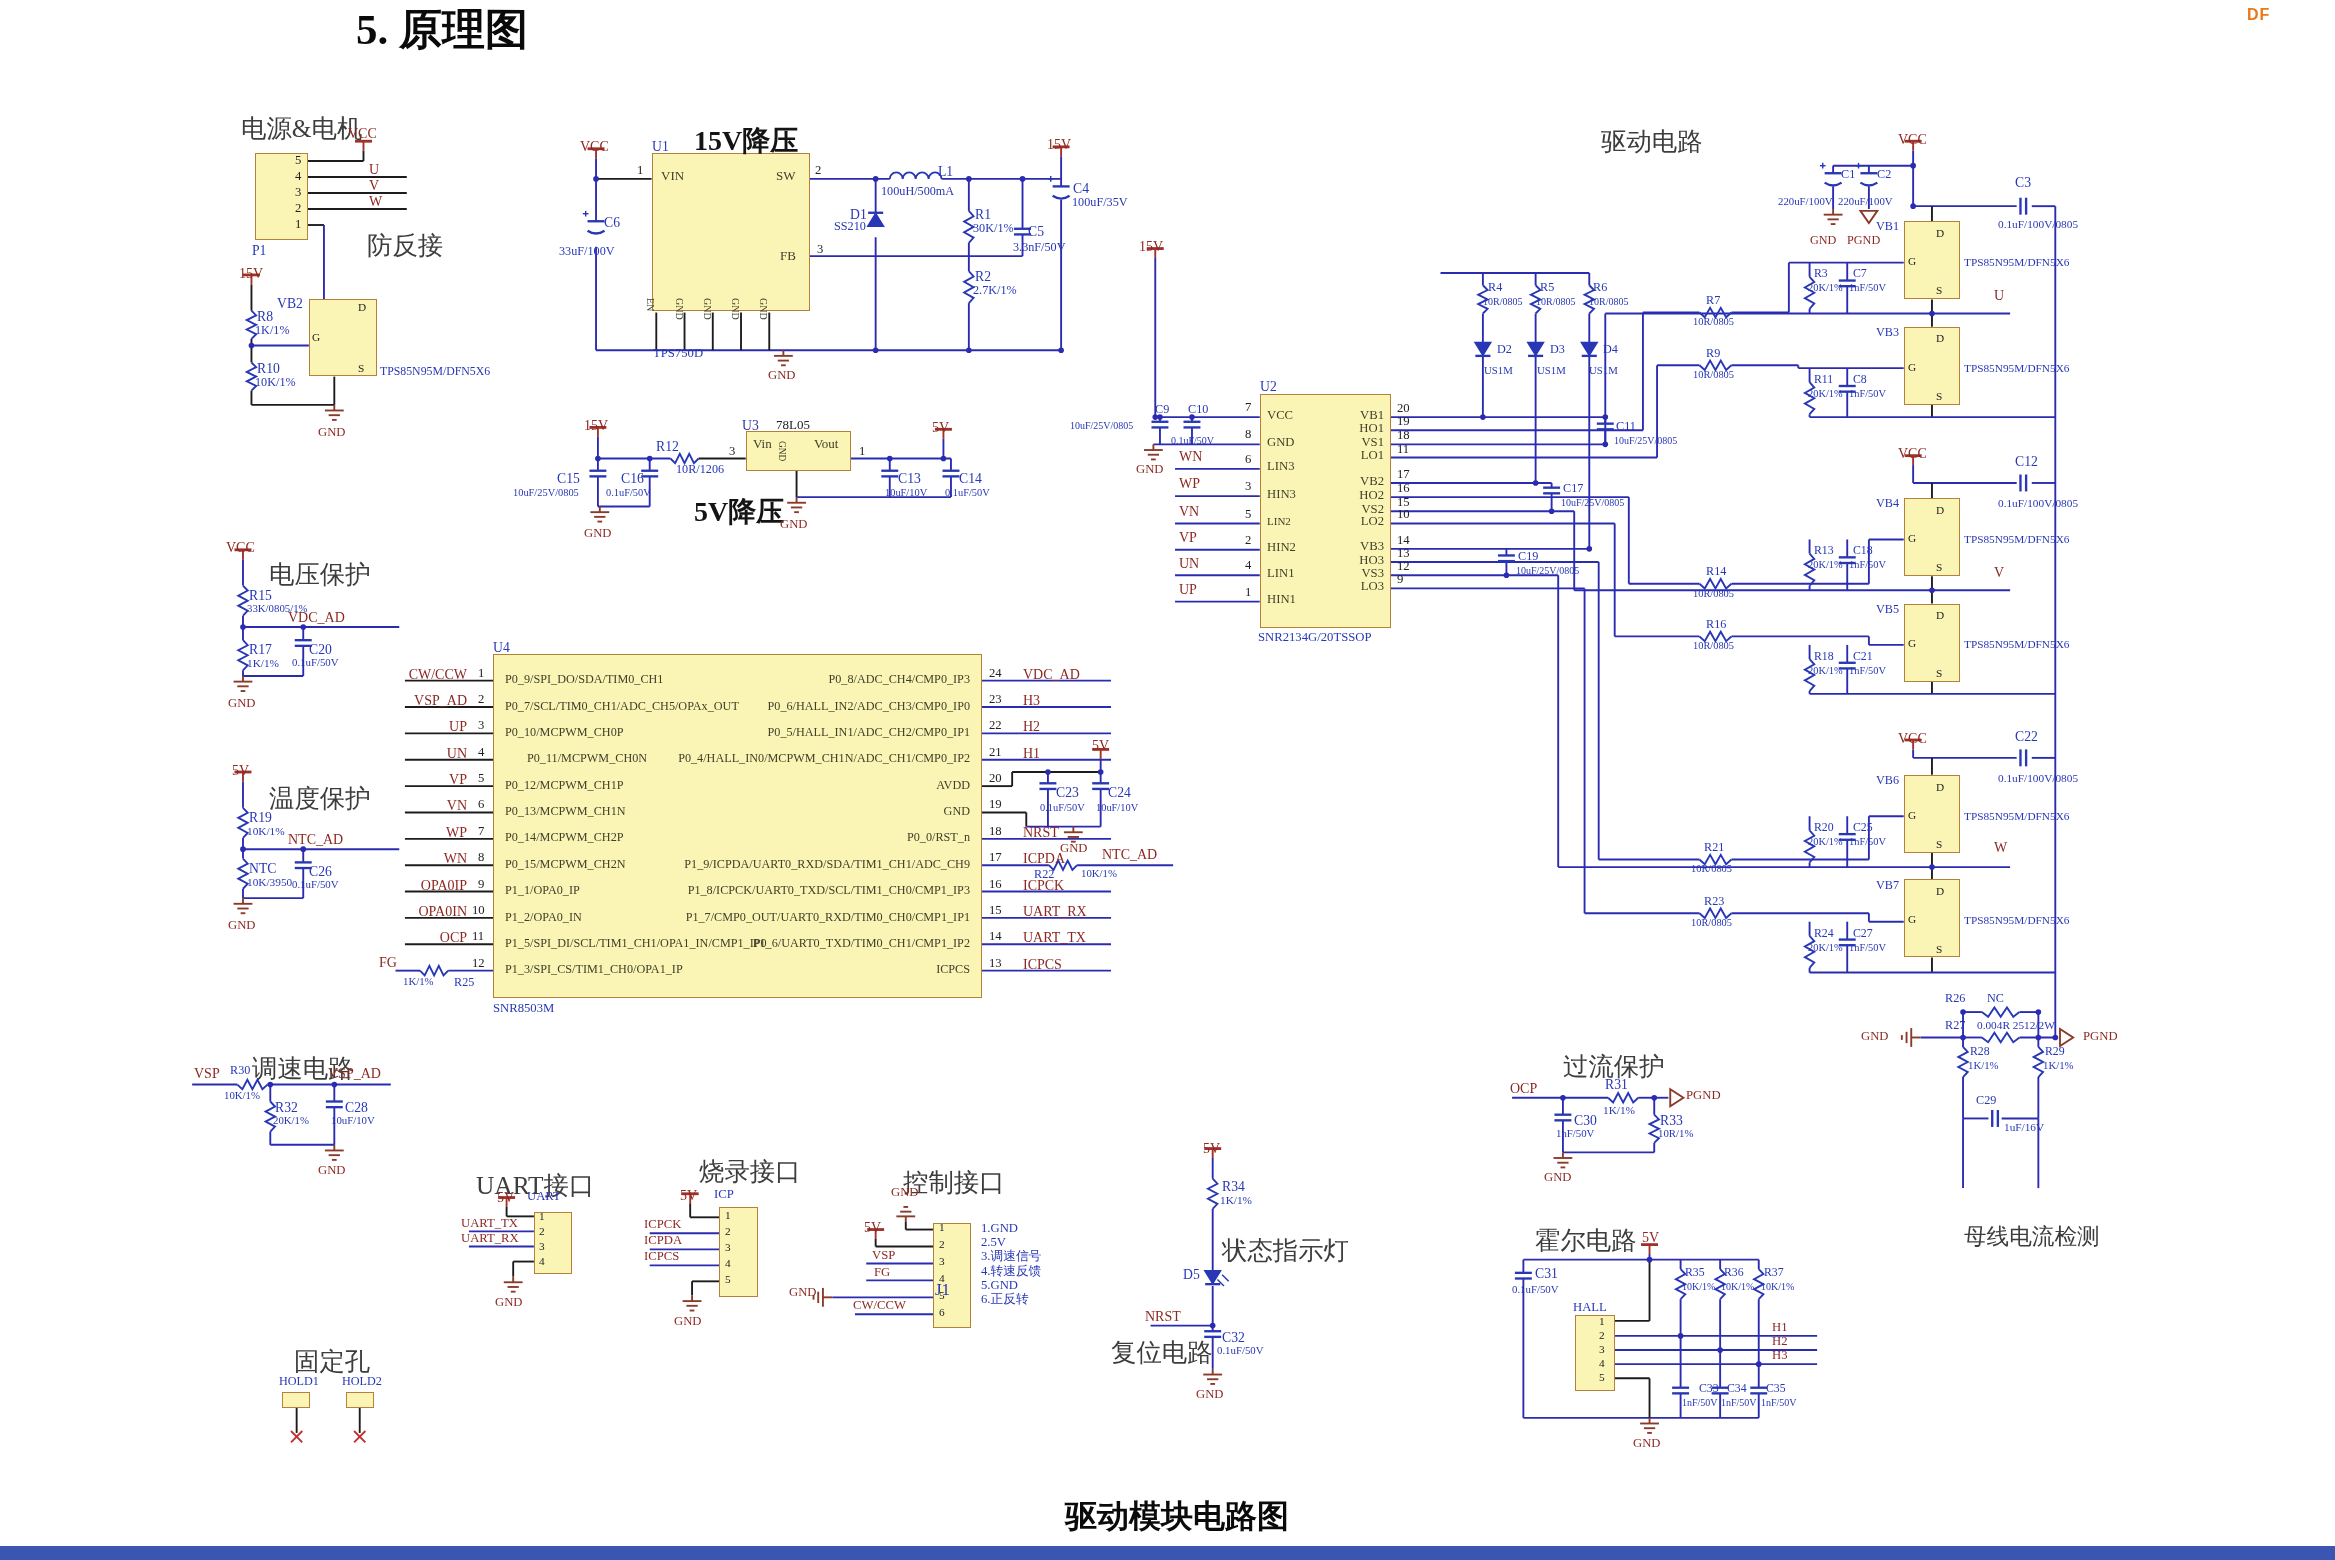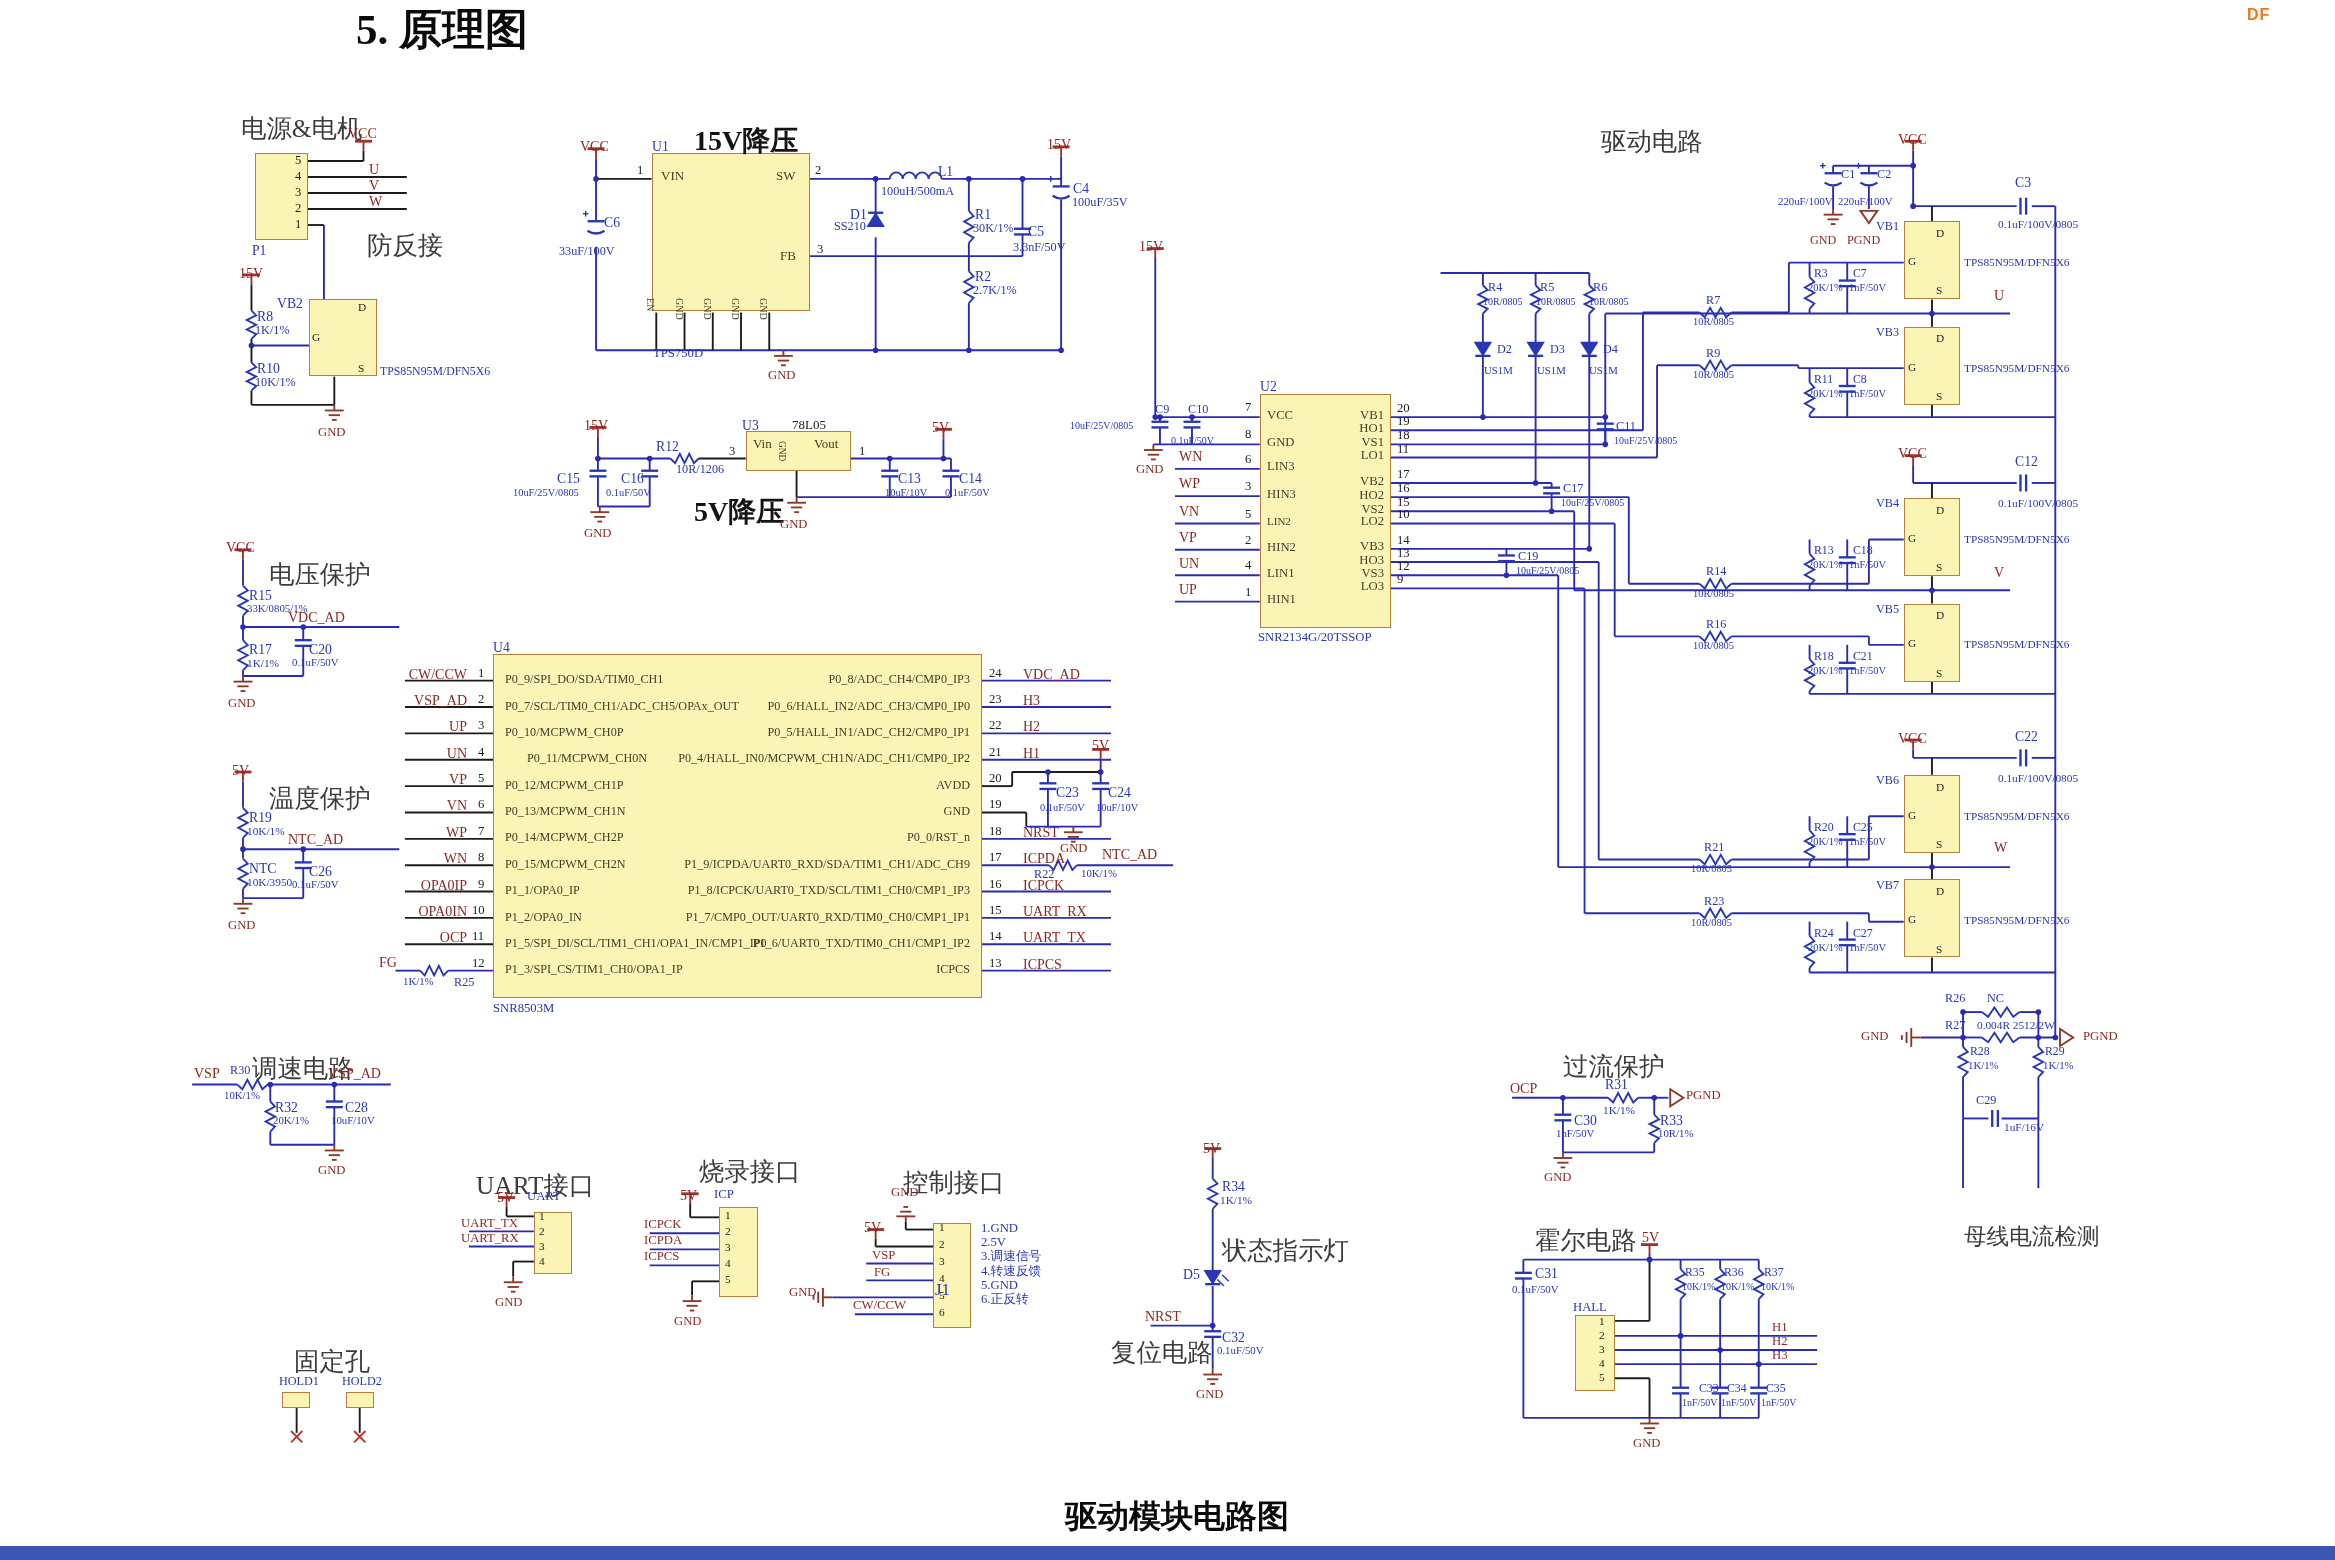--- a/index.html
+++ b/index.html
@@ -822,21 +822,21 @@
       <div class="lb net" style="top: 369px; left: 768px; font-size: 12.7px;">GND</div>
       <div class="lb net" style="top: 418px; left: 584px;">15V</div>
       <div class="lb ref" style="top: 439px; left: 656px;">R12</div>
       <div class="lb val" style="top: 463px; left: 676px;">10R/1206</div>
       <div class="lb ref" style="top: 471px; left: 557px;">C15</div>
       <div class="lb val" style="top: 487px; left: 513px; font-size: 10.4px;">10uF/25V/0805</div>
       <div class="lb ref" style="top: 471px; left: 621px;">C16</div>
       <div class="lb val" style="top: 487px; left: 606px; font-size: 10.4px;">0.1uF/50V</div>
       <div class="lb net" style="top: 527px; left: 584px; font-size: 12.7px;">GND</div>
       <div class="lb ref" style="top: 418px; left: 742px;">U3</div>
-      <div class="lb pin" style="top: 418px; left: 776px; font-size: 13px; margin-left: 16px;">78L05</div>
+      <div class="lb pin" style="top: 418px; left: 776px; font-size: 13px;">78L05</div>
       <div class="lb pn" style="top: 437px; left: 753px; font-size: 13px;">Vin</div>
       <div class="lb pn" style="top: 437px; left: 814px; font-size: 13px;">Vout</div>
       <div class="lb pn" style="top: 441px; left: 787px; font-size: 9.4px; transform: rotate(90deg); transform-origin: left top;">GND</div>
       <div class="lb pin" style="top: 445px; left: 729px;">3</div>
       <div class="lb pin" style="top: 445px; left: 859px;">1</div>
       <div class="lb net" style="top: 420px; left: 932px;">5V</div>
       <div class="lb ref" style="top: 471px; left: 898px;">C13</div>
       <div class="lb val" style="top: 487px; left: 885px; font-size: 10.4px;">10uF/10V</div>
       <div class="lb ref" style="top: 471px; left: 959px;">C14</div>
       <div class="lb val" style="top: 487px; left: 945px; font-size: 10.4px;">0.1uF/50V</div>

